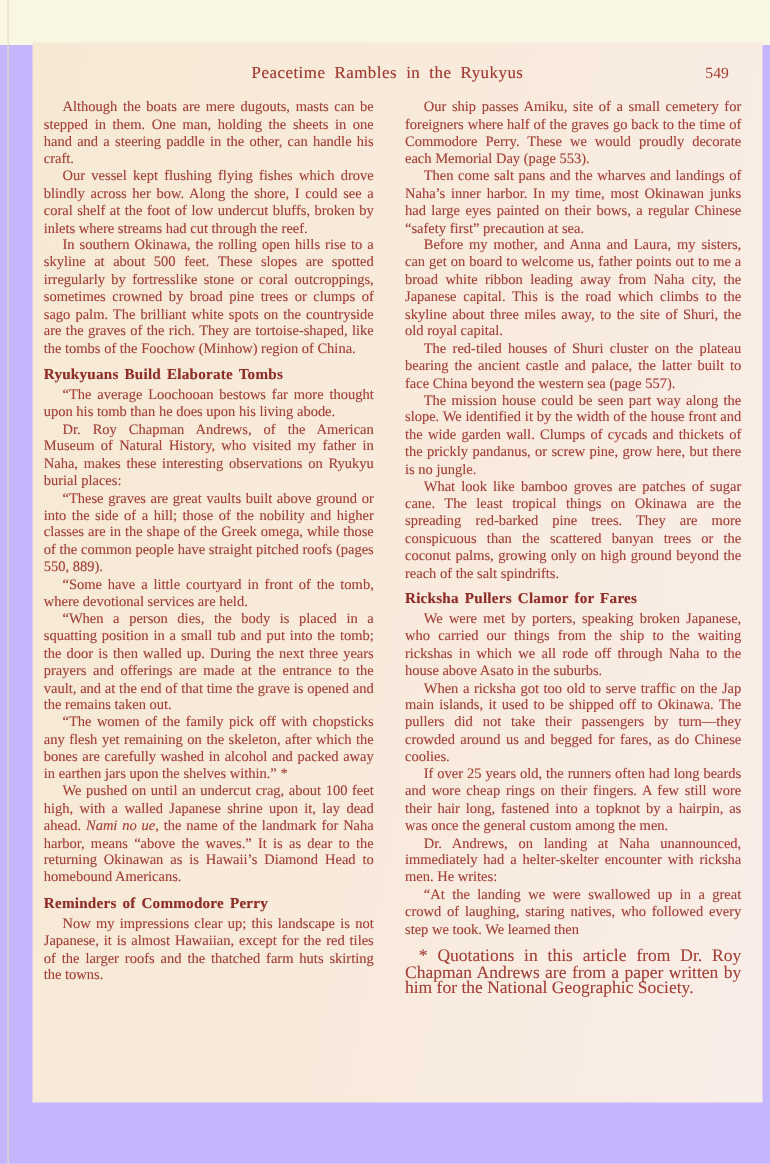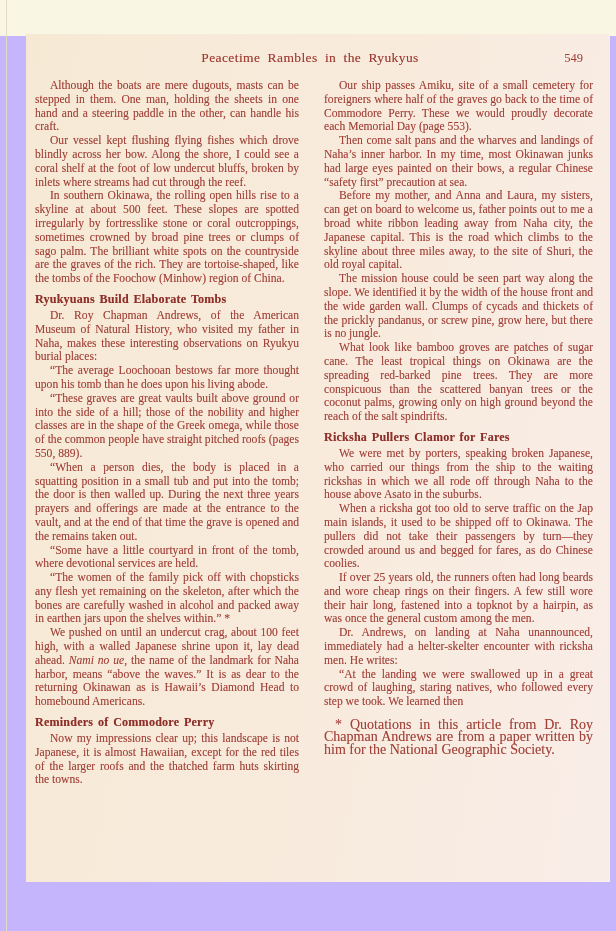--- a/index.html
+++ b/index.html
@@ -55,35 +55,36 @@
       <div class="pagenum">549</div>
     </div>
 
     <div class="columns">
 
       <div class="col left">
         <p class="body-par">Although the boats are mere dugouts, masts can be stepped in them.  One man, holding the sheets in one hand and a steering paddle in the other, can handle his craft.</p>
         <p class="body-par">Our vessel kept flushing flying fishes which drove blindly across her bow.  Along the shore, I could see a coral shelf at the foot of low undercut bluffs, broken by inlets where streams had cut through the reef.</p>
         <p class="body-par">In southern Okinawa, the rolling open hills rise to a skyline at about 500 feet.  These slopes are spotted irregularly by fortresslike stone or coral outcroppings, sometimes crowned by broad pine trees or clumps of sago palm.  The brilliant white spots on the countryside are the graves of the rich.  They are tortoise-shaped, like the tombs of the Foochow (Minhow) region of China.</p>
         <h3 class="sec-head">Ryukyuans Build Elaborate Tombs</h3>
+        <p class="body-par">“The average Loochooan bestows far more thought upon his tomb than he does upon his living abode.</p>
         <p class="body-par">Dr. Roy Chapman Andrews, of the American Museum of Natural History, who visited my father in Naha, makes these interesting observations on Ryukyu burial places:</p>
-        <p class="body-par">“The average Loochooan bestows far more thought upon his tomb than he does upon his living abode.</p>
         <p class="body-par">“These graves are great vaults built above ground or into the side of a hill; those of the nobility and higher classes are in the shape of the Greek omega, while those of the common people have straight pitched roofs (pages 550, 889).</p>
+        <p class="body-par">“Some have a little courtyard in front of the tomb, where devotional services are held.</p>
         <p class="body-par">“When a person dies, the body is placed in a squatting position in a small tub and put into the tomb; the door is then walled up.  During the next three years prayers and offerings are made at the entrance to the vault, and at the end of that time the grave is opened and the remains taken out.</p>
-        <p class="body-par">“Some have a little courtyard in front of the tomb, where devotional services are held.</p>
         <p class="body-par">“The women of the family pick off with chopsticks any flesh yet remaining on the skeleton, after which the bones are carefully washed in alcohol and packed away in earthen jars upon the shelves within.” *</p>
         <p class="body-par"><span>We pushed on until an undercut crag, about 100 feet high, with a walled Japanese shrine upon it, lay dead ahead.  </span><i>Nami no ue</i><span>, the name of the landmark for Naha harbor, means “above the waves.”  It is as dear to the returning Okinawan as is Hawaii’s Diamond Head to homebound Americans.</span></p>
         <h3 class="sec-head">Reminders of Commodore Perry</h3>
         <p class="body-par">Now my impressions clear up; this landscape is not Japanese, it is almost Hawaiian, except for the red tiles of the larger roofs and the thatched farm huts skirting the towns.</p>
       </div>
 
       <div class="col right">
         <p class="body-par">Our ship passes Amiku, site of a small cemetery for foreigners where half of the graves go back to the time of Commodore Perry.  These we would proudly decorate each Memorial Day (page 553).</p>
         <p class="body-par">Then come salt pans and the wharves and landings of Naha’s inner harbor.  In my time, most Okinawan junks had large eyes painted on their bows, a regular Chinese “safety first” precaution at sea.</p>
         <p class="body-par">Before my mother, and Anna and Laura, my sisters, can get on board to welcome us, father points out to me a broad white ribbon leading away from Naha city, the Japanese capital.  This is the road which climbs to the skyline about three miles away, to the site of Shuri, the old royal capital.</p>
+        <p class="body-par">The red-tiled houses of Shuri cluster on the plateau bearing the ancient castle and palace, the latter built to face China beyond the western sea (page 557).</p>
         <p class="body-par">The mission house could be seen part way along the slope.  We identified it by the width of the house front and the wide garden wall.  Clumps of cycads and thickets of the prickly pandanus, or screw pine, grow here, but there is no jungle.</p>
         <p class="body-par">What look like bamboo groves are patches of sugar cane.  The least tropical things on Okinawa are the spreading red-barked pine trees.  They are more conspicuous than the scattered banyan trees or the coconut palms, growing only on high ground beyond the reach of the salt spindrifts.</p>
         <h3 class="sec-head">Ricksha Pullers Clamor for Fares</h3>
         <p class="body-par">We were met by porters, speaking broken Japanese, who carried our things from the ship to the waiting rickshas in which we all rode off through Naha to the house above Asato in the suburbs.</p>
         <p class="body-par">When a ricksha got too old to serve traffic on the Jap main islands, it used to be shipped off to Okinawa.  The pullers did not take their passengers by turn—they crowded around us and begged for fares, as do Chinese coolies.</p>
         <p class="body-par">If over 25 years old, the runners often had long beards and wore cheap rings on their fingers.  A few still wore their hair long, fastened into a topknot by a hairpin, as was once the general custom among the men.</p>
         <p class="body-par">Dr. Andrews, on landing at Naha unannounced, immediately had a helter-skelter encounter with ricksha men.  He writes:</p>
         <p class="body-par">“At the landing we were swallowed up in a great crowd of laughing, staring natives, who followed every step we took.  We learned then</p>
         <p class="footnote">* Quotations in this article from Dr. Roy Chapman Andrews are from a paper written by him for the National Geographic Society.</p>
       </div>

